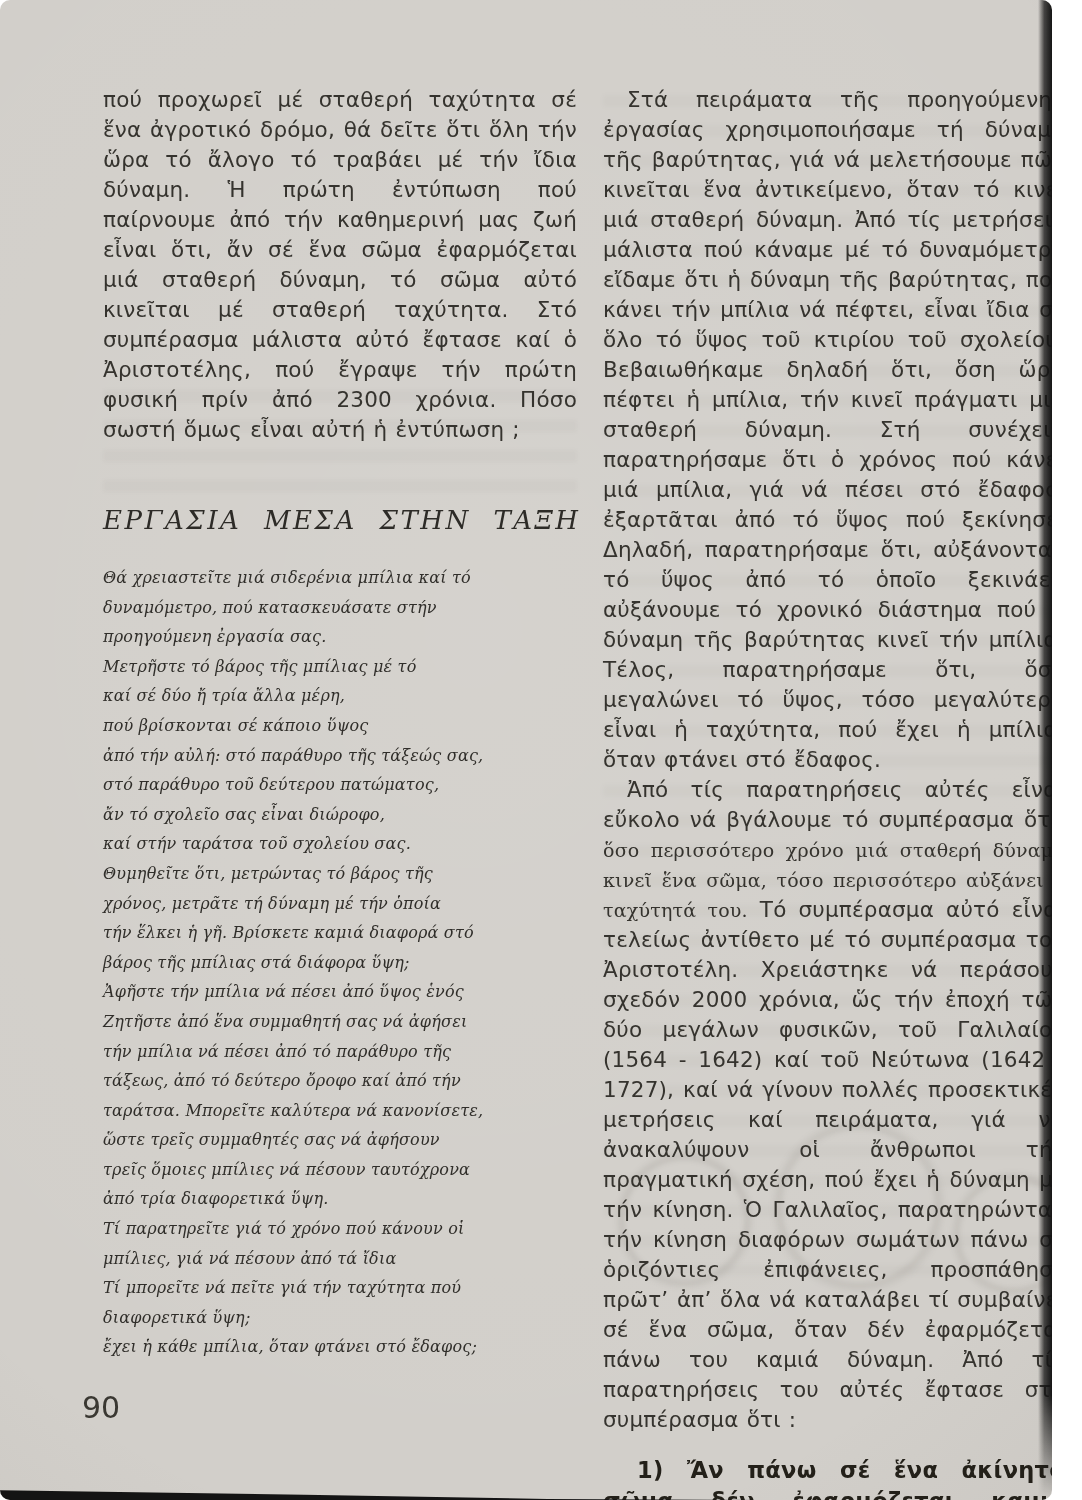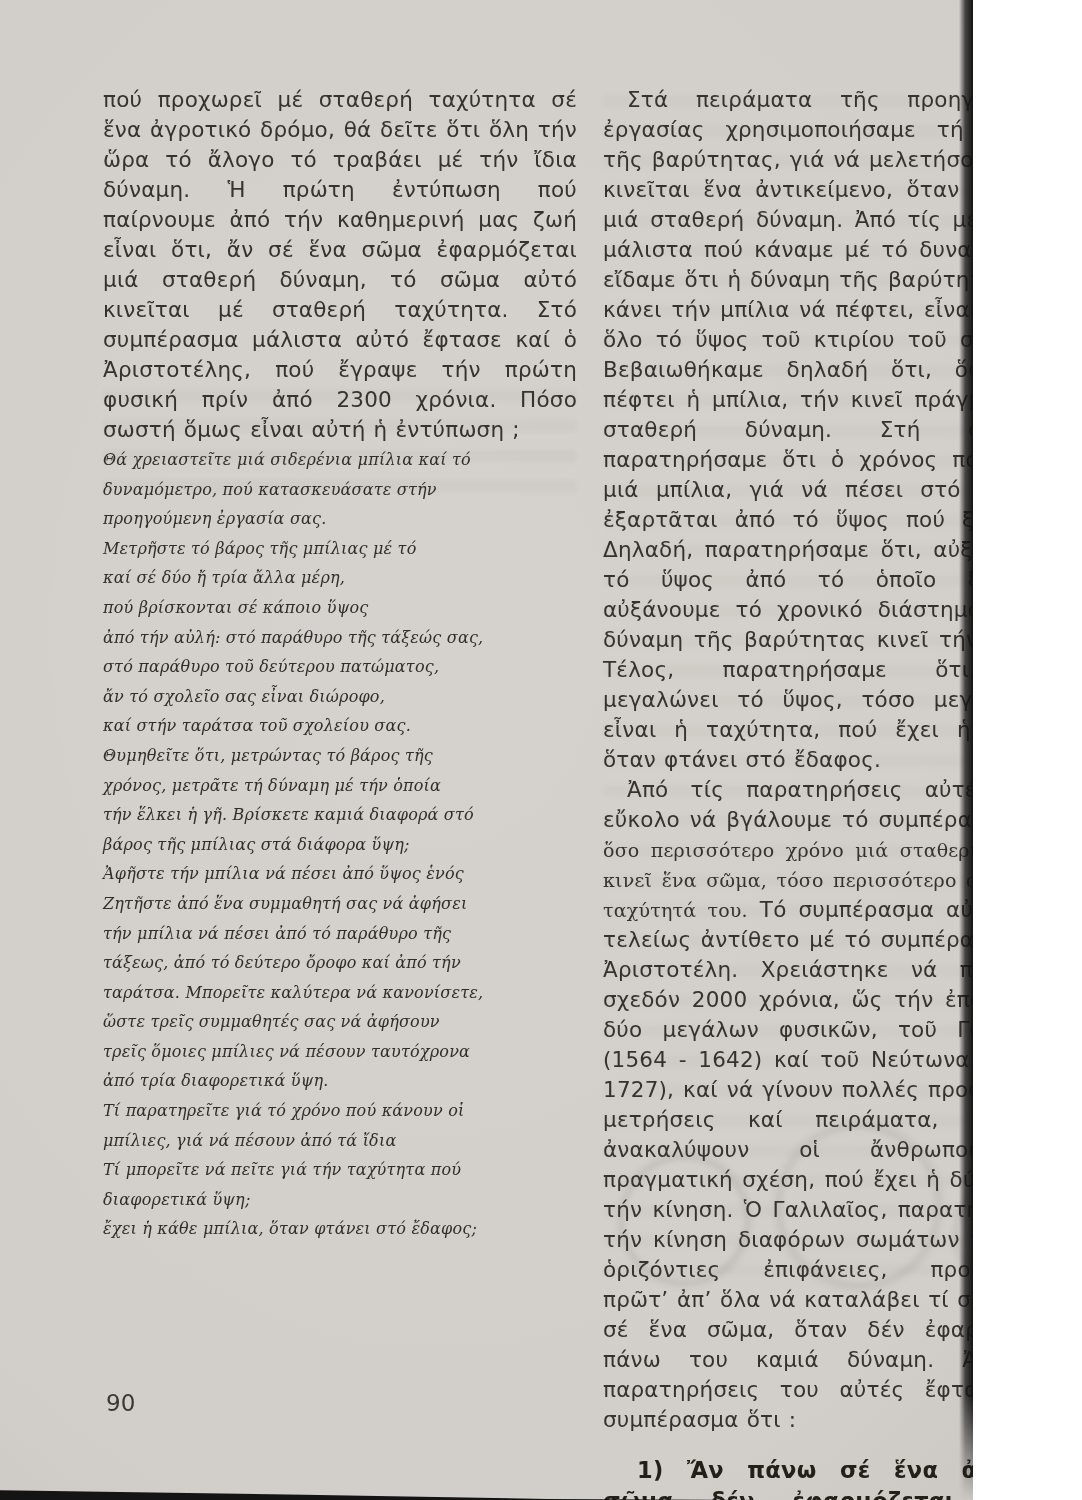--- a/index.html
+++ b/index.html
@@ -3,28 +3,29 @@
 <meta charset="utf-8">
 <style>
   html, body { margin: 0; padding: 0; }
   :root {
     --paper: #d2cfca;
     --ink: #35332e;
     --edge: #141414;
   }
   .page {
     position: relative;
-    width: 973px;
+    width: 1052px;
     height: 1500px;
     overflow: hidden;
     background:
       radial-gradient(130% 110% at 45% 42%, rgba(255,255,255,0.07) 0%, rgba(0,0,0,0) 55%, rgba(88,83,75,0.12) 88%, rgba(70,66,60,0.20) 100%),
       var(--paper);
     font-family: "DejaVu Sans", sans-serif;
     color: var(--ink);
+    border-radius: 10px;
   }
 
   
   .ghost {
     position: absolute;
     background: repeating-linear-gradient(180deg,
       rgba(104,99,91,0.10) 0px, rgba(104,99,91,0.10) 12px,
       rgba(0,0,0,0) 12px, rgba(0,0,0,0) 30px);
     filter: blur(2px);
     opacity: 0.5;
@@ -90,23 +91,23 @@
     font-weight: bold;
     color: #232019;
     text-align: justify;
     text-indent: 34px;
     letter-spacing: 0.3px;
     word-spacing: 2px;
   }
 
   .page-number {
     position: absolute;
-    left: 106px;
+    left: 82px;
     top: 1390px;
-    font-size: 23px;
+    font-size: 30px;
     color: #3a3832;
     z-index: 2;
   }
 
   .edge-right {
     position: absolute;
     top: 0; right: 0;
     width: 14px; height: 1500px;
     background: linear-gradient(to right, rgba(20,20,20,0) 0%, rgba(20,20,20,0.75) 45%, var(--edge) 100%);
     -webkit-mask-image: linear-gradient(to bottom, #000 0%, #000 93%, rgba(0,0,0,0) 100%);
@@ -127,20 +128,21 @@
 
 <div class="page">
 
   <div class="ghost ghost-left"></div>
   <div class="ghost ghost-right"></div>
   <div class="ghost-rings"></div>
 
   <div class="col col-left">
     <p class="body-par">πού προχωρεῖ μέ σταθερή ταχύτητα σέ ἕνα ἀγροτικό δρόμο, θά δεῖτε ὅτι ὅλη τήν ὥρα τό ἄλογο τό τραβάει μέ τήν ἴδια δύναμη. Ἡ πρώτη ἐντύπωση πού παίρνουμε ἀπό τήν καθημερινή μας ζωή εἶναι ὅτι, ἄν σέ ἕνα σῶμα ἐφαρμόζεται μιά σταθερή δύναμη, τό σῶμα αὐτό κινεῖται μέ σταθερή ταχύτητα. Στό συμπέρασμα μάλιστα αὐτό ἔφτασε καί ὁ Ἀριστοτέλης, πού ἔγραψε τήν πρώτη φυσική πρίν ἀπό 2300 χρόνια. Πόσο σωστή ὅμως εἶναι αὐτή ἡ ἐντύπωση ;</p>
 
+    <h2 class="section-heading">ΕΡΓΑΣΙΑ ΜΕΣΑ ΣΤΗΝ ΤΑΞΗ</h2>
 
     <div class="activity">
         <div class="line">Θά χρειαστεῖτε μιά σιδερένια μπίλια καί τό</div>
         <div class="line">δυναμόμετρο, πού κατασκευάσατε στήν</div>
         <div class="line">προηγούμενη ἐργασία σας.</div>
         <div class="line">Μετρῆστε τό βάρος τῆς μπίλιας μέ τό</div>
         <div class="line">καί σέ δύο ἤ τρία ἄλλα μέρη,</div>
         <div class="line">πού βρίσκονται σέ κάποιο ὕψος</div>
         <div class="line">ἀπό τήν αὐλή: στό παράθυρο τῆς τάξεώς σας,</div>
         <div class="line">στό παράθυρο τοῦ δεύτερου πατώματος,</div>

